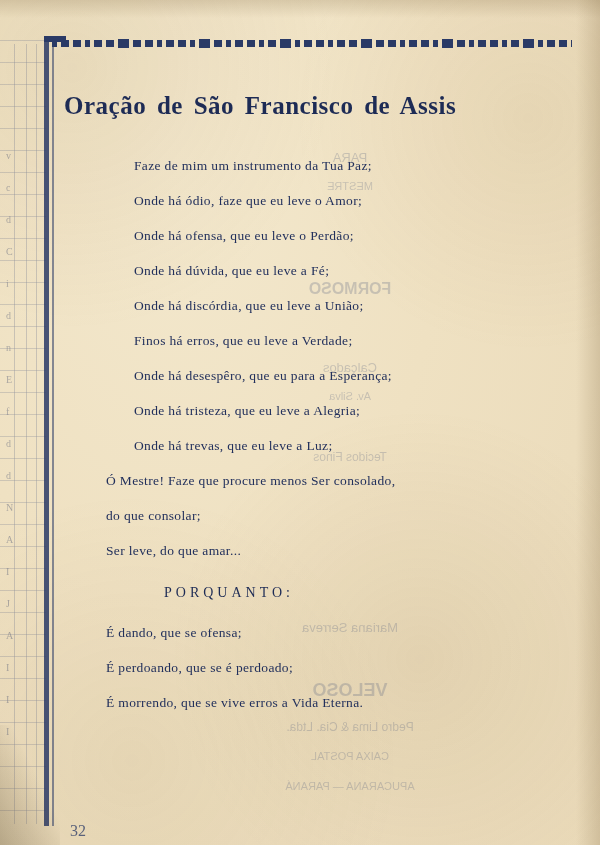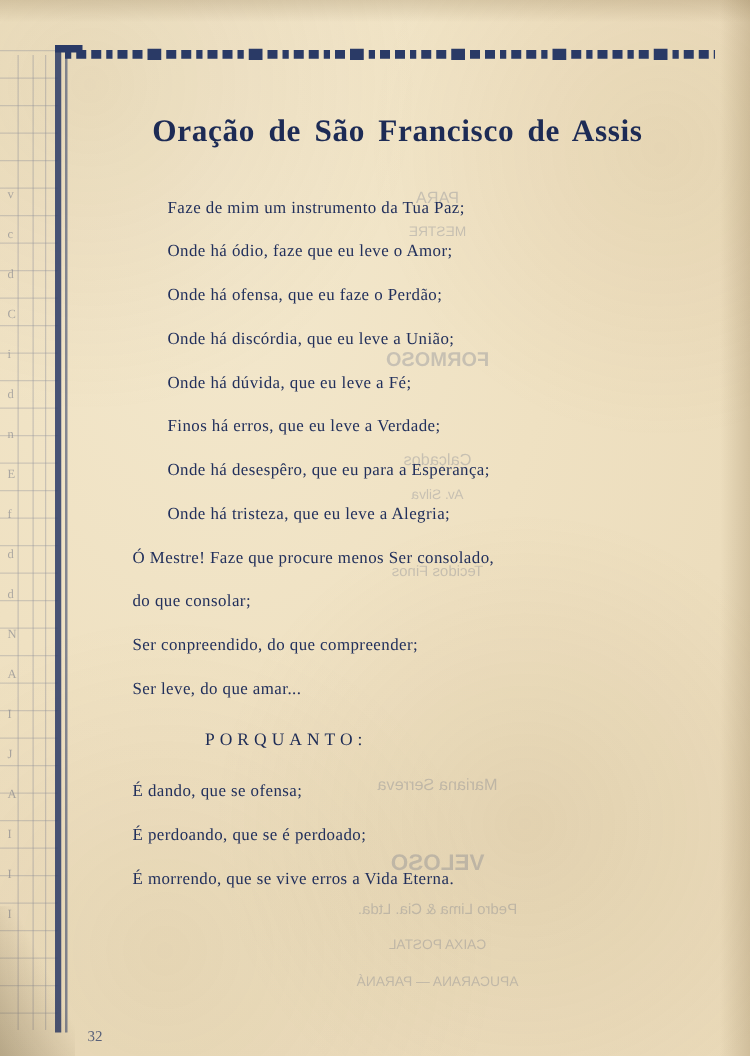--- a/index.html
+++ b/index.html
@@ -141,21 +141,20 @@
   }
 
   
   .content {
     position: absolute;
     left: 64px;
     top: 64px;
     width: 508px;
   }
   .title {
-    text-align: center;
     font-family: "Liberation Serif", serif;
     font-size: 25px;
     font-weight: bold;
     letter-spacing: .5px;
     color: #1d2b55;
     margin: 28px 0 0 0;
     word-spacing: 4px;
   }
   .verses {
     margin-top: 38px;
@@ -176,21 +175,21 @@
     letter-spacing: 4px;
     padding-left: 100px;
     margin: 26px 0 24px 0;
     font-weight: normal;
   }
   .page-number {
     position: absolute;
     left: 70px;
     top: 822px;
     font-family: "Liberation Serif", serif;
-    font-size: 12px;
+    font-size: 16px;
     color: #2a3a66;
     opacity: .75;
   }
 
   
   .smudge {
     position: absolute;
     left: 0;
     bottom: 0;
     width: 60px;
@@ -350,29 +349,29 @@
       <span class="seg" style="left: 507px; width: 8px;"></span>
       <span class="seg" style="left: 519px; width: 5px;"></span>
     </div>
 
   <div class="content">
     <h1 class="title">Oração  de São Francisco de Assis</h1>
 
     <div class="verses">
       <p class="verse">Faze de mim um instrumento da Tua Paz;</p>
       <p class="verse">Onde há ódio, faze que eu leve o Amor;</p>
-      <p class="verse">Onde há ofensa, que eu faze o Perdão;</p>
+      <p class="verse">Onde há ofensa, que eu leve o Perdão;</p>
+      <p class="verse">Onde há dúvida, que eu leve a Fé;</p>
       <p class="verse">Onde há discórdia, que eu leve a União;</p>
-      <p class="verse">Onde há dúvida, que eu leve a Fé;</p>
       <p class="verse">Finos há erros, que eu leve a Verdade;</p>
       <p class="verse">Onde há desespêro, que eu para a Esperança;</p>
       <p class="verse">Onde há tristeza, que eu leve a Alegria;</p>
+      <p class="verse">Onde há trevas, que eu leve a Luz;</p>
       <p class="verse indent-none">Ó Mestre! Faze que procure menos Ser consolado,</p>
       <p class="verse indent-none">do que consolar;</p>
-      <p class="verse indent-none">Ser conpreendido, do que compreender;</p>
       <p class="verse indent-none">Ser leve, do que amar...</p>
     </div>
 
     <p class="porquanto">PORQUANTO:</p>
 
     <div class="verses" style="margin-top:0">
       <p class="verse indent-none">É dando, que se ofensa;</p>
       <p class="verse indent-none">É perdoando, que se é perdoado;</p>
       <p class="verse indent-none">É morrendo, que se vive erros a Vida Eterna.</p>
     </div>

